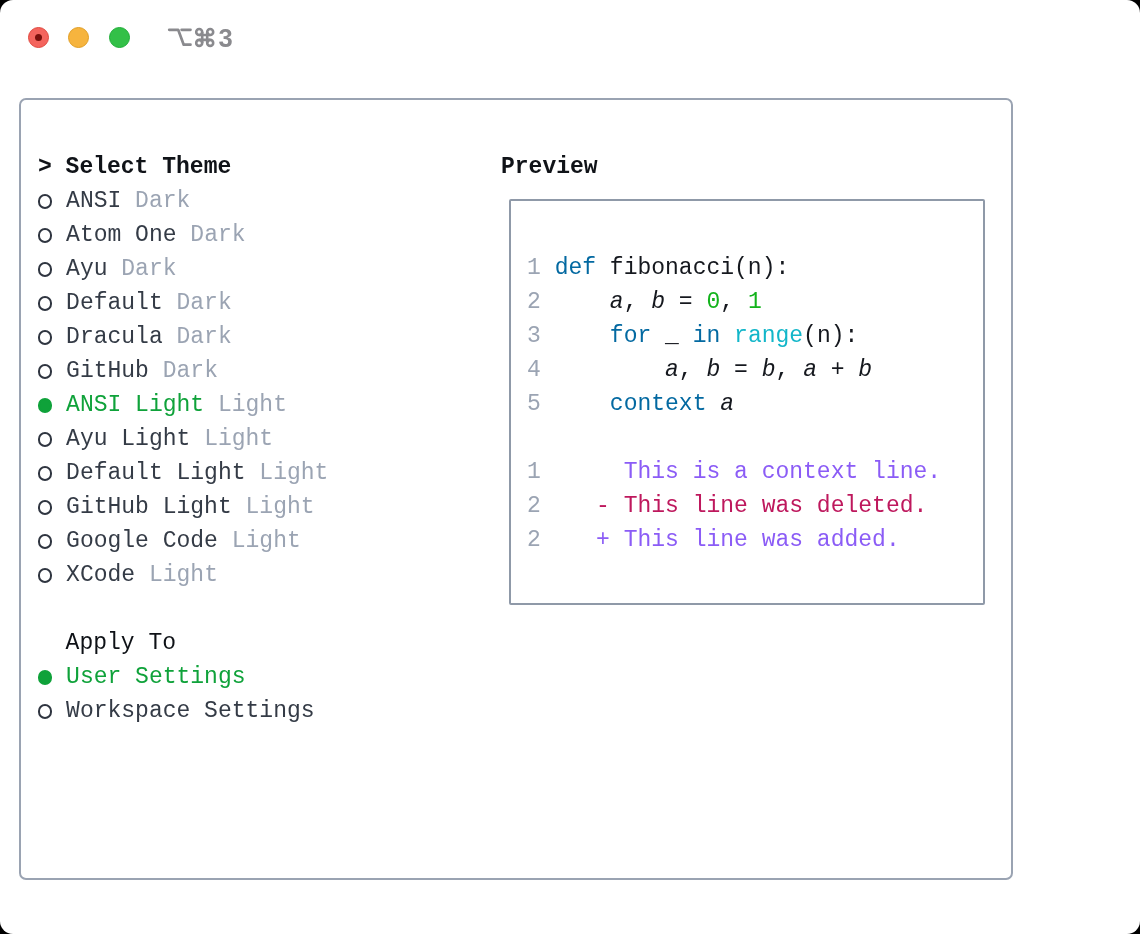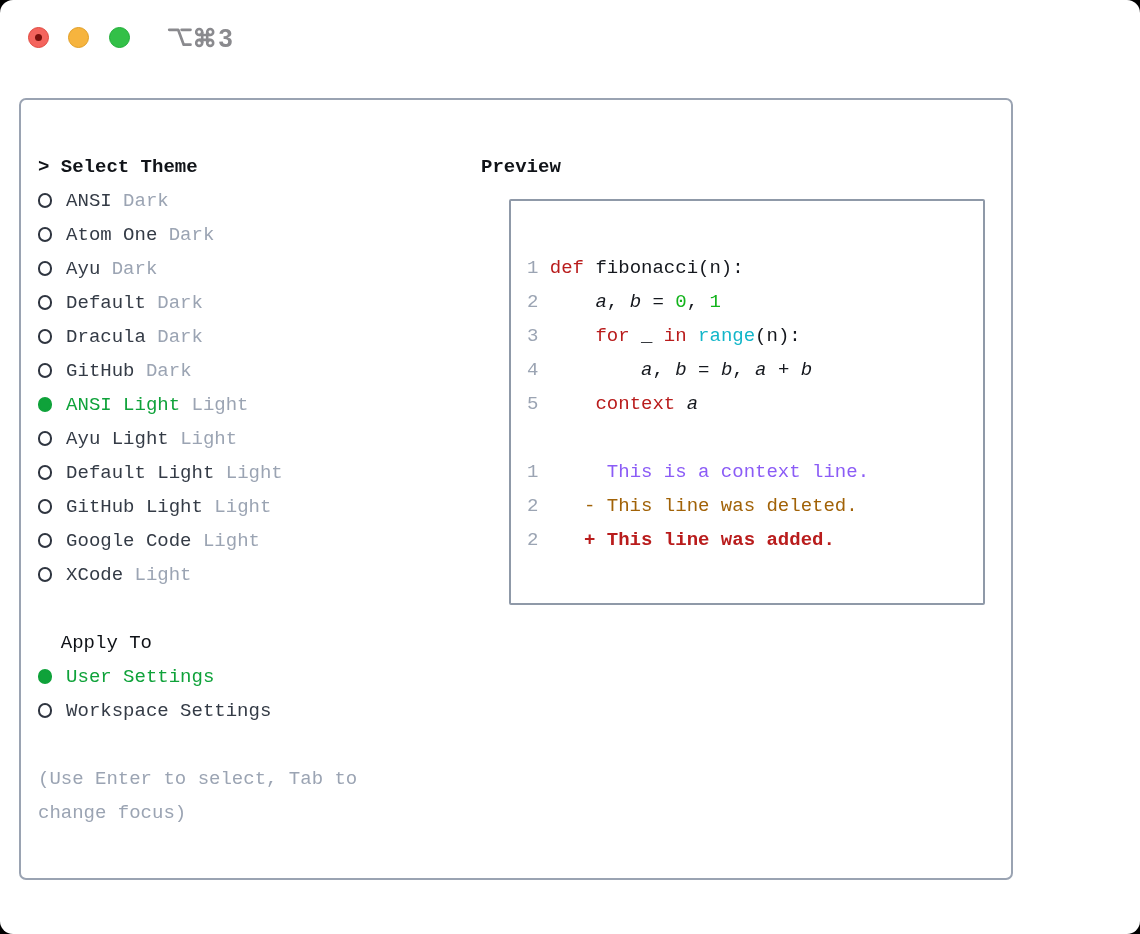--- a/index.html
+++ b/index.html
@@ -4,40 +4,40 @@
 <style>
 html,body{margin:0;padding:0;background:#000;}
 .page{position:relative;will-change:transform;width:1140px;height:934px;background:#fff;border-radius:13px;overflow:hidden;
       font-family:"Liberation Mono",monospace;}
 .dot{position:absolute;width:21px;height:21px;border-radius:50%;top:26.5px;box-sizing:border-box;}
 .dot.r{left:27.5px;background:#f4645d;border:1px solid #e1483e;}
 .dot.y{left:68px;background:#f6b43e;border:1px solid #e19e23;}
 .dot.g{left:108.5px;background:#33c048;border:1px solid #1fae38;}
 .dot.r::after{content:"";position:absolute;left:6.25px;top:6.25px;width:7.5px;height:7.5px;border-radius:50%;background:#7a100c;}
 .frame{position:absolute;left:19px;top:98px;width:990px;height:778px;border:2px solid #9aa3b2;border-radius:7px;}
-.col{position:absolute;font-size:19px;line-height:34px;white-space:pre;color:#343b46;}
+.col{position:absolute;font-size:23px;line-height:34px;white-space:pre;color:#343b46;}
 #left{left:38px;top:150px;}
 .mut{color:#9ba4b3;}
 .grn{color:#0fa23a;}
 .b{font-weight:bold;color:#101318;}
 .blk{color:#0e1116;}
 .c{display:inline-block;width:14.6px;height:14.6px;border:2.2px solid #2f3540;border-radius:50%;
    box-sizing:border-box;margin-left:-0.2px;margin-right:13.7px;position:relative;top:1.9px;}
 .c.f{background:#0fa23a;border-color:#0fa23a;}
-#pvlabel{left:481px;top:150px;font-weight:bold;color:#101318;}
+#pvlabel{left:501px;top:150px;font-weight:bold;color:#101318;}
 .pbox{position:absolute;left:509px;top:199px;width:472px;height:402px;border:2px solid #8f99a8;border-radius:2px;}
 #code{left:527px;top:251px;color:#15181e;}
 .num{color:#9ba4b3;}
-.k{color:#b91c1c;}
+.k{color:#0369a1;}
 .cy{color:#12b6c9;font-family:Liberation Mono, monospace;}
 .g2{color:#13b31c;}
 .v{font-style:italic;}
 .ctx{color:#8b5cf6;}
-.del{color:#a16207;}
-.add{color:#b91c1c;font-weight:bold;}
+.del{color:#be185d;}
+.add{color:#8b5cf6;}
 </style>
 </head>
 <body>
 <div class="page">
   <div class="dot r"></div>
     <div class="dot y"></div>
     <div class="dot g"></div>
   <svg style="position:absolute;left:165px;top:22px;" width="75" height="30" viewBox="0 0 75 30">
     <g stroke="#8a8a8e" stroke-width="2.7" fill="none" stroke-linecap="round" stroke-linejoin="round">
       <path d="M4.2,7.8 L13.2,7.8 L18.7,22.7 L25.5,22.7"></path>
@@ -67,22 +67,21 @@
 <span class="c"></span>Ayu Light <span class="mut">Light</span>
 <span class="c"></span>Default Light <span class="mut">Light</span>
 <span class="c"></span>GitHub Light <span class="mut">Light</span>
 <span class="c"></span>Google Code <span class="mut">Light</span>
 <span class="c"></span>XCode <span class="mut">Light</span>
 
 <span class="blk">  Apply To</span>
 <span class="c f"></span><span class="grn">User Settings</span>
 <span class="c"></span>Workspace Settings
 
-<span class="mut">(Use Enter to select, Tab to
-change focus)</span></div>
+</div>
     <div class="col" id="pvlabel">Preview</div>
     <div class="pbox"></div>
     <div class="col" id="code"><span class="num">1</span> <span class="k">def</span> fibonacci(n):
 <span class="num">2</span>     <span class="v">a</span>, <span class="v">b</span> = <span class="g2">0</span>, <span class="g2">1</span>
 <span class="num">3</span>     <span class="k">for</span> _ <span class="k">in</span> <span class="cy">range</span>(n):
 <span class="num">4</span>         <span class="v">a</span>, <span class="v">b</span> = <span class="v">b</span>, <span class="v">a</span> + <span class="v">b</span>
 <span class="num">5</span>     <span class="k">context</span> <span class="v">a</span>
 
 <span class="num">1</span>      <span class="ctx">This is a context line.</span>
 <span class="num">2</span>    <span class="del">- This line was deleted.</span>

